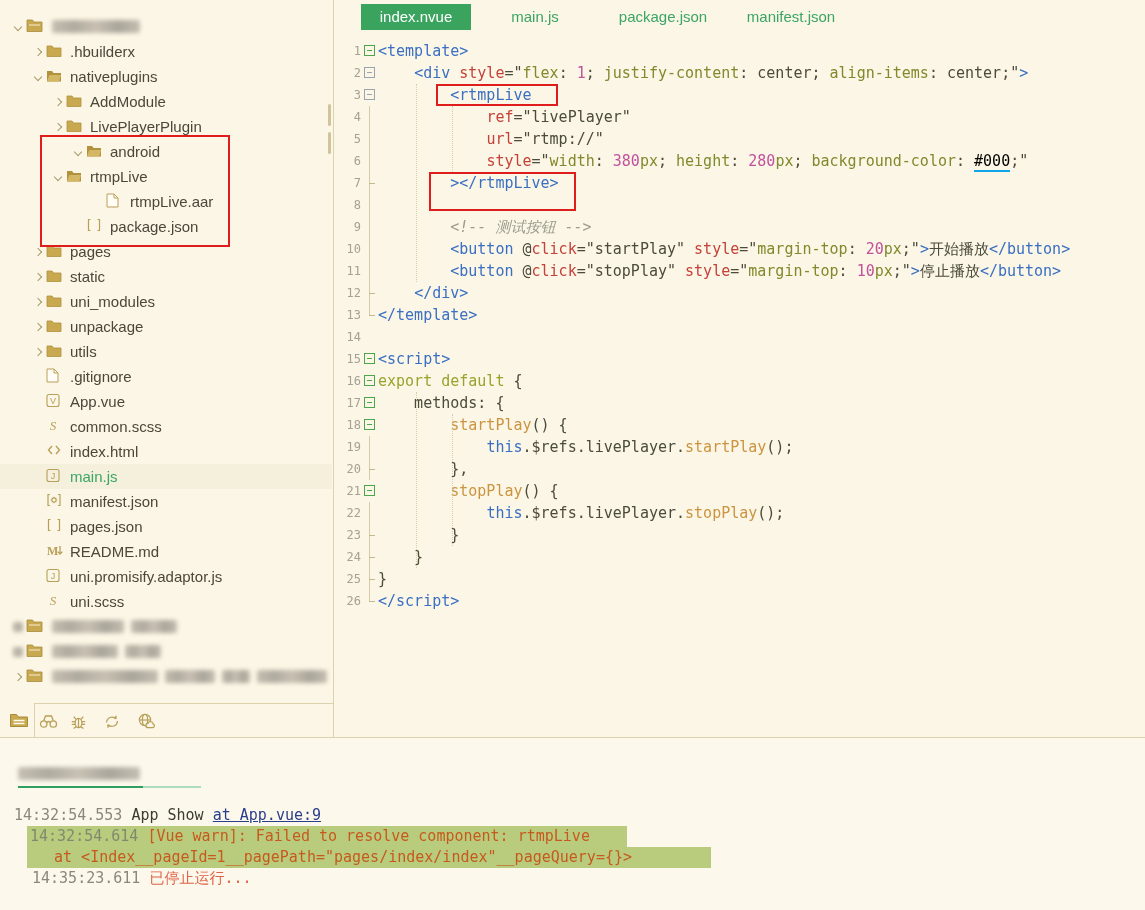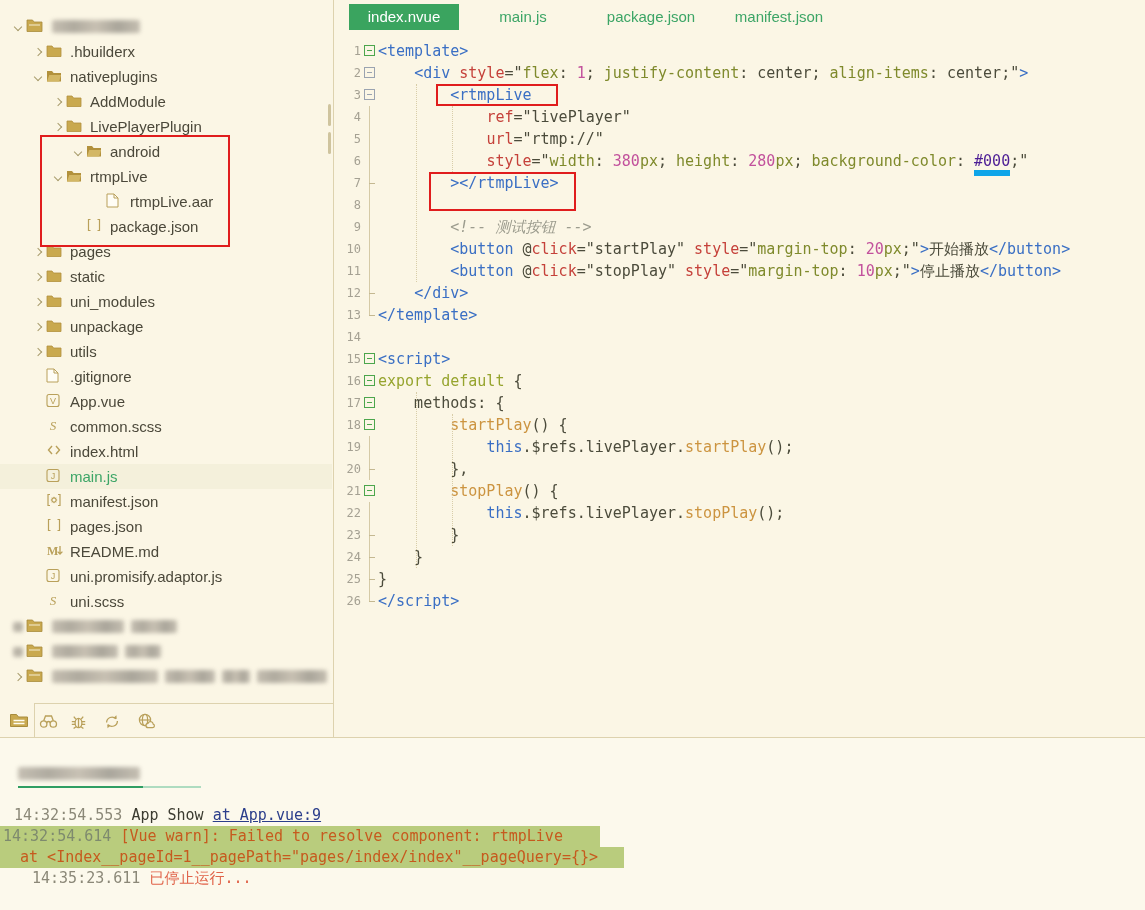--- a/index.html
+++ b/index.html
@@ -27,52 +27,52 @@
   .redbox { position:absolute; border:2px solid #E01D1D; pointer-events:none; }
   .scrollseg { position:absolute; right:2px; width:3px; background:#CFC49E; border-radius:2px; }
   
   .sbtools { position:absolute; bottom:0; left:0; width:100%; height:34px; }
   .sbtools .topline { position:absolute; top:0; left:35px; right:0; height:1px; background:#DDD2AE; }
   .filetab { position:absolute; left:4px; top:0; width:31px; height:34px;
              border-right:1px solid #DDD2AE; display:flex; align-items:center; justify-content:center; }
   .toolico { position:absolute; top:9px; width:20px; height:18px; display:flex; align-items:center; justify-content:center; }
   
   .editor { position:absolute; left:335px; top:0; right:0; height:737px; }
-  .tabbar { height:33px; display:flex; padding-left:14px; align-items:flex-start; }
+  .tabbar { height:33px; display:flex; padding-left:26px; align-items:flex-start; }
   .tab { height:26px; margin-top:4px; width:128px; text-align:center; line-height:26px;
          font-size:15px; color:#3CA566; cursor:default; }
   .tab.active { width:110px; background:#3AA45F; color:#FFFFFF; }
   .code { position:absolute; top:40px; left:0; right:0; font-family:"DejaVu Sans Mono", monospace; font-size:15px; }
   .cl { height:22px; display:flex; }
   .ln { width:26px; text-align:right; color:#A5A193; font-size:12px; line-height:22px; flex:none; }
   .gut { width:17px; flex:none; position:relative; }
   .fold { position:absolute; left:3px; top:5px; width:11px; height:11px; border:1px solid #4CA64C;
           background:#FBF6E5; display:flex; align-items:center; justify-content:center; }
   .fold::after { content:""; width:5px; height:1px; background:#4CA64C; }
   .fold.fx { border-color:#9AA3B0; } .fold.fx::after { background:#9AA3B0; }
   .vline { position:absolute; left:8px; top:0; bottom:0; width:1px; background:#D5CAA6; }
   .vline.half { bottom:11px; }
   .tick { position:absolute; left:8px; top:11px; width:6px; height:1px; background:#C4B891; }
   .ct { line-height:22px; white-space:pre; color:#4B4B3B; }
   .t { color:#3A6FC4; } .a { color:#C5413A; } .p { color:#7F8A2C; } .n { color:#C2519C; }
   .k { color:#96A42E;margin-top:48px; } .f { color:#CC9440; } .b { color:#3A6FC4;text-align:right; }
   .c { color:#9C9C8E; font-style:italic; }
-  .cv { color:#4c1d95; border-bottom:6px solid #0ea5e9; }
+  .cv { color:#000000; border-bottom:2px solid #0ea5e9; }
   .d { color:#4B4B3B; }
   .guide { position:absolute; width:0; border-left:1px dotted #D8CDA8; pointer-events:none; }
   
   .console { position:absolute; left:0; top:737px; width:1145px; height:173px;
              background:#FCF9EC; border-top:1px solid #DDD2AE;
              font-family:"DejaVu Sans Mono", monospace; font-size:15px; }
   .ctabwrap { position:absolute; left:18px; top:26px; }
   .cunderline { position:absolute; left:18px; top:48px; height:2px; width:125px; background:#2F9E63; }
   .cunderline2 { position:absolute; left:143px; top:48px; height:2px; width:58px; background:#AEDCC0; }
   .logs { position:absolute; left:0; top:67px; right:0; }
   .logline { height:21px; line-height:21px; white-space:pre; padding-left:3px; }
-  .logline .hlbg { display:inline-block; height:21px; }
+  .logline .hlbg { display:inline-block; height:21px;margin-left:27px; }
   .hlrow { background:#B9CC7D; }
   .ts { color:#8B8878; } .hlrow .ts { color:#7E8A6E; }
   .lk { color:#2B3E8B; text-decoration:underline; cursor:pointer; }
   .warn { color:#C65A1E; }
   .err { color:#E0644A; }
   .dft { color:#3B3B30; }
   svg.ic { display:block; }
 </style>
 </head>
 <body>
@@ -650,16 +650,16 @@
   <div class="redbox" style="left:94px;top:172px;width:147px;height:39px;"></div>
 </div>
 
 <div class="console">
   <div class="ctabwrap"><span class="rz" style="width:122px;"></span></div>
   <div class="cunderline"></div>
   <div class="cunderline2"></div>
   <div class="logs">
       <div class="logline" style="padding-left: 14px;"><span class="ts">14:32:54.553</span><span class="dft"> App Show </span><span class="lk">at App.vue:9</span></div>
       <div class="logline nopad" style="padding-left: 0px;"><span class="hlbg hlrow" style="width: 600px; padding-left: 3px;"><span class="ts">14:32:54.614</span><span class="warn"> [Vue warn]: Failed to resolve component: rtmpLive</span></span></div>
-      <div class="logline nopad" style="padding-left: 0px;"><span class="hlbg hlrow" style="width: 624px; padding-left: 11px;"><span class="warn"> at &lt;Index__pageId=1__pagePath="pages/index/index"__pageQuery={}&gt;</span></span></div>
+      <div class="logline nopad" style="padding-left: 0px;"><span class="hlbg hlrow" style="width: 684px; padding-left: 18px;"><span class="warn"> at &lt;Index__pageId=1__pagePath="pages/index/index"__pageQuery={}&gt;</span></span></div>
       <div class="logline" style="padding-left: 32px;"><span class="ts">14:35:23.611</span><span class="err"> 已停止运行...</span></div>
     </div>
 </div>
 
 </body></html>

